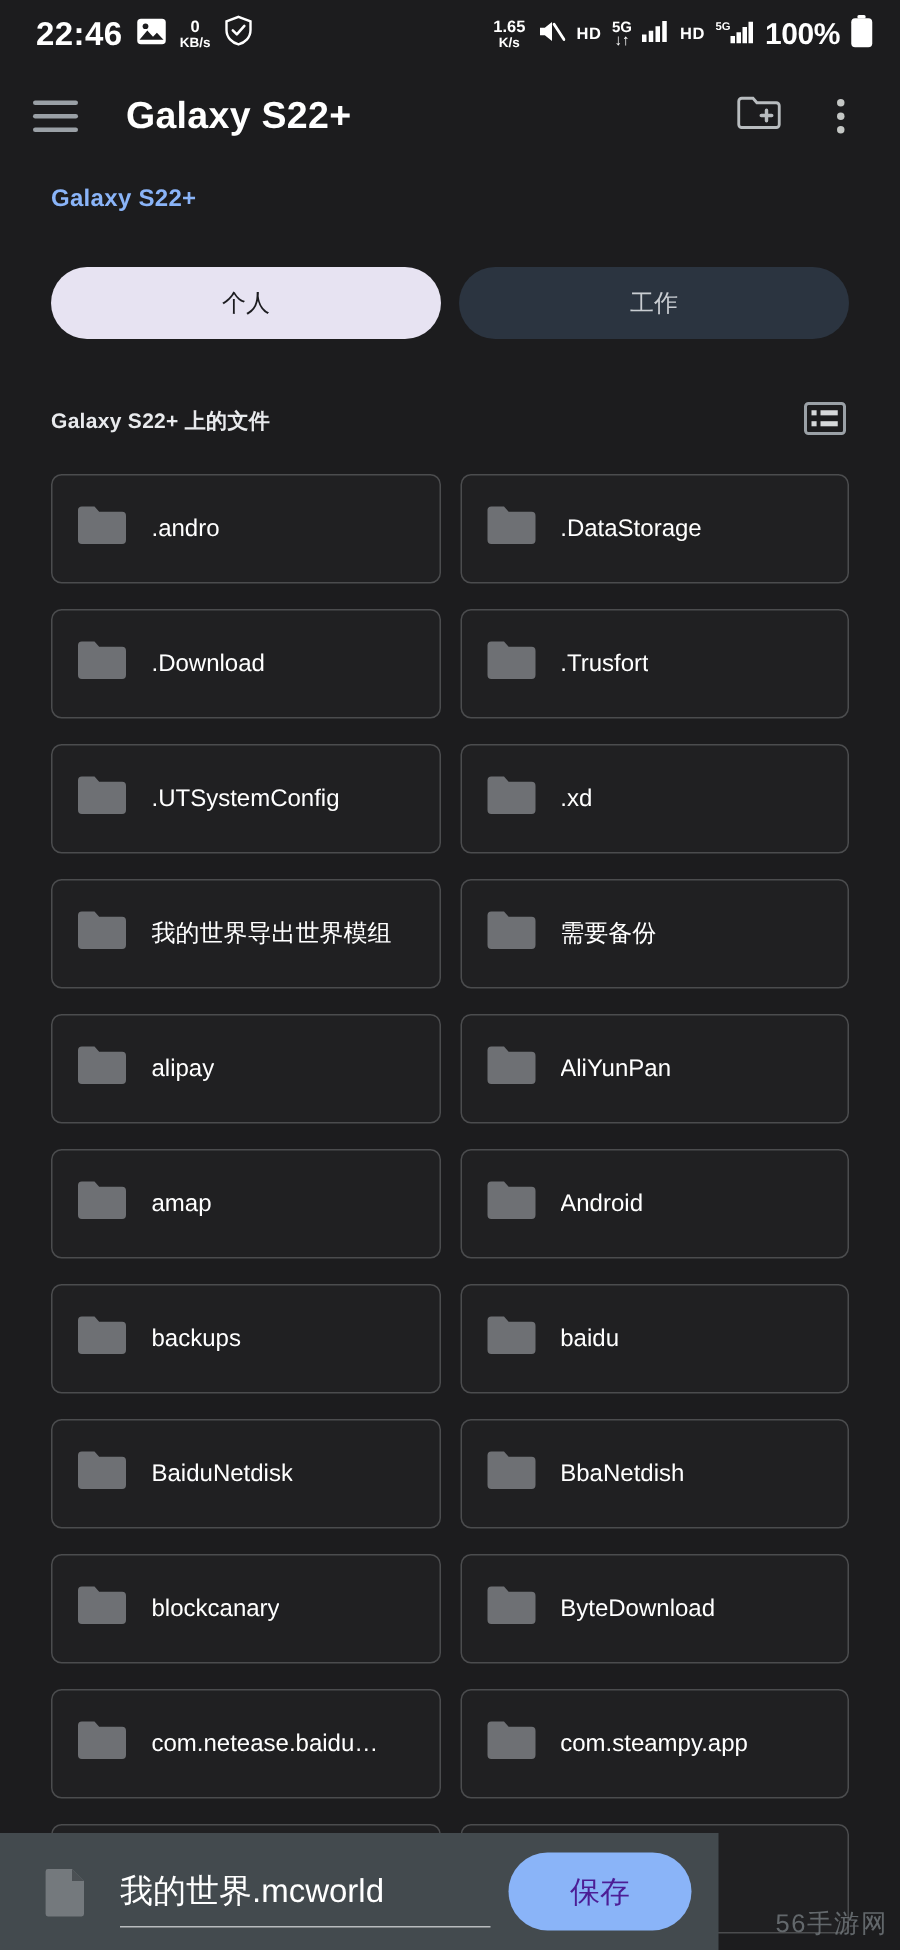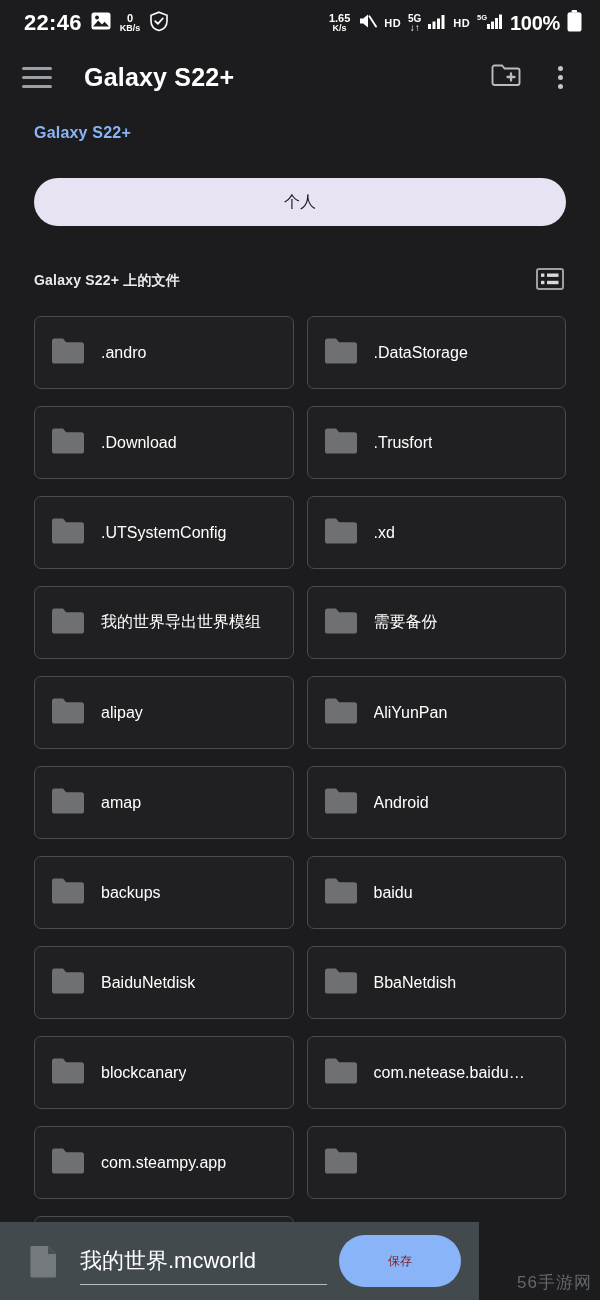--- a/index.html
+++ b/index.html
@@ -74,21 +74,21 @@
   
   .savebar { position:absolute; left:0; bottom:0; width: 479px; height: 78px;
     background: #434a4e; display:flex; align-items:center; padding: 0 18px 0 22px; margin-top: 41px; }
   .sb-fileicon { width: 44px; display:flex; align-items:center; justify-content:center; }
   .sb-input { flex: 1; margin: 0 8px 0 14px; position: relative; height: 52px;
     display:flex; align-items:center; }
   .sb-input .val { color: #ffffff; font-size: 22px; white-space: nowrap; }
   .sb-input .rule { position:absolute; left: 0; right: 4px; bottom: 2px;
     height: 1px; background: #b9bcbe; }
   .sb-save { width: 122px; height: 52px; border-radius: 26px; background: #8ab4f8;
-    color: #7f1d1d; font-size: 12px; display:flex; align-items:center;
+    color: #4c1d95; font-size: 20px; display:flex; align-items:center;
     justify-content:center; cursor:pointer; }
 
   .watermark { position:absolute; right: 8px; bottom: 6px; color: #6f7579;
     font-size: 17px; letter-spacing: 1px; opacity: .85; pointer-events:none; }
 </style>
 </head>
 <body>
 
 <div id="app">
 
@@ -183,20 +183,21 @@
       </div>
     </div>
   </div>
 
   <div class="breadcrumb">
     <span>Galaxy S22+</span>
   </div>
 
   <div class="tabs">
     <div class="tab sel">个人</div>
+    <div class="tab unsel">工作</div>
   </div>
 
   <div class="section">
     <div class="section-title">Galaxy S22+ 上的文件</div>
     <div class="view-toggle">
       <span>
         <svg width="28" height="24" viewBox="0 0 28 24">
           <rect x="1" y="2" width="26" height="20" rx="2" fill="none" stroke="#9aa0a6" stroke-width="2"></rect>
           <rect x="5" y="6.5" width="3.4" height="3.4" fill="#d6d8da"></rect>
           <rect x="11" y="6.5" width="11.5" height="3.4" fill="#d6d8da"></rect>
@@ -307,20 +308,26 @@
       <div class="card">
         <span><svg width="34" height="28" viewBox="0 0 34 28">
             <path d="M1 4.2 a2.6 2.6 0 0 1 2.6-2.6 H12 l3.1 3.6 H30.4 A2.6 2.6 0 0 1 33 7.8 V24 a2.6 2.6 0 0 1 -2.6 2.6 H3.6 A2.6 2.6 0 0 1 1 24 Z" fill="#6e7074"></path>
           </svg></span>
         <span class="fname">blockcanary</span>
       </div>
       <div class="card">
         <span><svg width="34" height="28" viewBox="0 0 34 28">
             <path d="M1 4.2 a2.6 2.6 0 0 1 2.6-2.6 H12 l3.1 3.6 H30.4 A2.6 2.6 0 0 1 33 7.8 V24 a2.6 2.6 0 0 1 -2.6 2.6 H3.6 A2.6 2.6 0 0 1 1 24 Z" fill="#6e7074"></path>
           </svg></span>
+        <span class="fname">ByteDownload</span>
+      </div>
+      <div class="card">
+        <span><svg width="34" height="28" viewBox="0 0 34 28">
+            <path d="M1 4.2 a2.6 2.6 0 0 1 2.6-2.6 H12 l3.1 3.6 H30.4 A2.6 2.6 0 0 1 33 7.8 V24 a2.6 2.6 0 0 1 -2.6 2.6 H3.6 A2.6 2.6 0 0 1 1 24 Z" fill="#6e7074"></path>
+          </svg></span>
         <span class="fname">com.netease.baidu…</span>
       </div>
       <div class="card">
         <span><svg width="34" height="28" viewBox="0 0 34 28">
             <path d="M1 4.2 a2.6 2.6 0 0 1 2.6-2.6 H12 l3.1 3.6 H30.4 A2.6 2.6 0 0 1 33 7.8 V24 a2.6 2.6 0 0 1 -2.6 2.6 H3.6 A2.6 2.6 0 0 1 1 24 Z" fill="#6e7074"></path>
           </svg></span>
         <span class="fname">com.steampy.app</span>
       </div>
       <div class="card">
         <span><svg width="34" height="28" viewBox="0 0 34 28">

